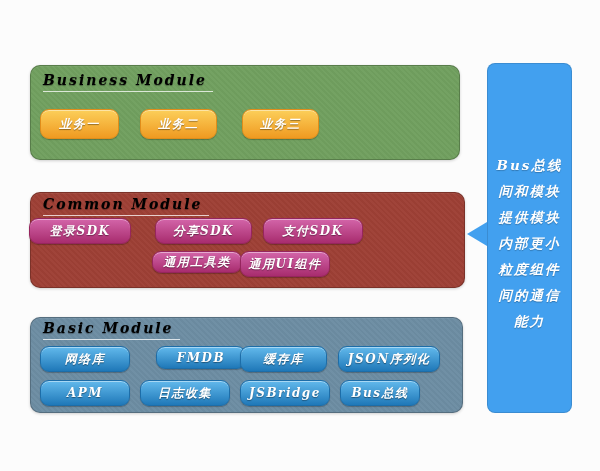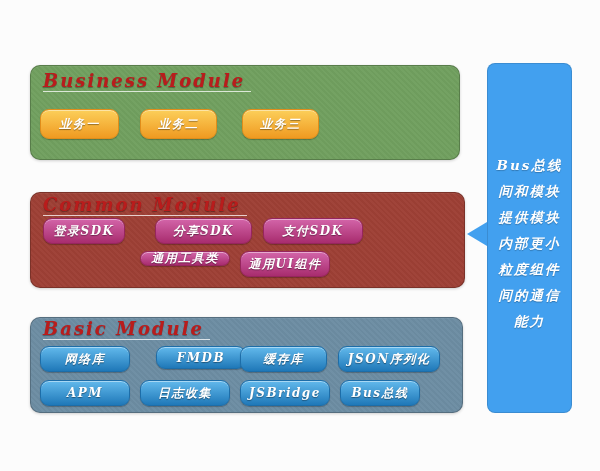--- a/index.html
+++ b/index.html
@@ -16,21 +16,21 @@
   }
   .panel::after{
     content:"";position:absolute;inset:0;border-radius:inherit;pointer-events:none;
     background:repeating-linear-gradient(45deg, rgba(255,255,255,.025) 0 2px, rgba(0,0,0,.025) 2px 4px);
   }
   .panel-business{left:30px;top:65px;width:430px;height:95px;background:#71a05f;}
   .panel-common{left:30px;top:192px;width:435px;height:96px;background:#9e4035;}
   .panel-basic{left:30px;top:317px;width:433px;height:96px;background:#6d8da3;}
   .panel-title{
     position:absolute;z-index:2;
-    color:#b91c1c;font-size:18px;font-style:italic;font-weight:bold;
+    color:#000000;font-size:14px;font-style:italic;font-weight:bold;
     letter-spacing:2px;line-height:15px;
     border-bottom:1px solid rgba(255,255,255,.75);
     padding:0 6px 3px 0;text-shadow:0 1px 1px rgba(0,0,0,.35);
     white-space:nowrap;
   }
   .t-business{left:43px;top:73px;}
   .t-common{left:43px;top:197px;}
   .t-basic{left:43px;top:321px;}
   .blk{
     position:absolute;z-index:2;box-sizing:border-box;border-radius:9px;
@@ -69,24 +69,24 @@
 <div class="stage">
 
   <section class="panel panel-business"></section>
   <div class="panel-title t-business">Business Module</div>
   <div class="blk blk-orange" style="left:40px;top:109px;width:79px;height:30px;">业务一</div>
   <div class="blk blk-orange" style="left:140px;top:109px;width:77px;height:30px;">业务二</div>
   <div class="blk blk-orange" style="left:242px;top:109px;width:77px;height:30px;">业务三</div>
 
   <section class="panel panel-common"></section>
   <div class="panel-title t-common">Common Module</div>
-  <div class="blk blk-pink" style="left:43px;top:218px;width:82px;height:26px;">登录SDK</div>
+  <div class="blk blk-pink" style="left:29px;top:218px;width:102px;height:26px;">登录SDK</div>
   <div class="blk blk-pink" style="left:155px;top:218px;width:97px;height:26px;">分享SDK</div>
   <div class="blk blk-pink" style="left:263px;top:218px;width:100px;height:26px;">支付SDK</div>
-  <div class="blk blk-pink" style="left:140px;top:251px;width:90px;height:15px;">通用工具类</div>
+  <div class="blk blk-pink" style="left:152px;top:251px;width:90px;height:22px;">通用工具类</div>
   <div class="blk blk-pink" style="left:240px;top:251px;width:90px;height:26px;">通用UI组件</div>
 
   <section class="panel panel-basic"></section>
   <div class="panel-title t-basic">Basic Module</div>
   <div class="blk blk-blue" style="left:40px;top:346px;width:90px;height:26px;">网络库</div>
   <div class="blk blk-blue" style="left:156px;top:346px;width:90px;height:23px;">FMDB</div>
   <div class="blk blk-blue" style="left:240px;top:346px;width:87px;height:26px;">缓存库</div>
   <div class="blk blk-blue" style="left:338px;top:346px;width:102px;height:26px;">JSON序列化</div>
   <div class="blk blk-blue" style="left:40px;top:380px;width:90px;height:26px;">APM</div>
   <div class="blk blk-blue" style="left:140px;top:380px;width:90px;height:26px;">日志收集</div>

